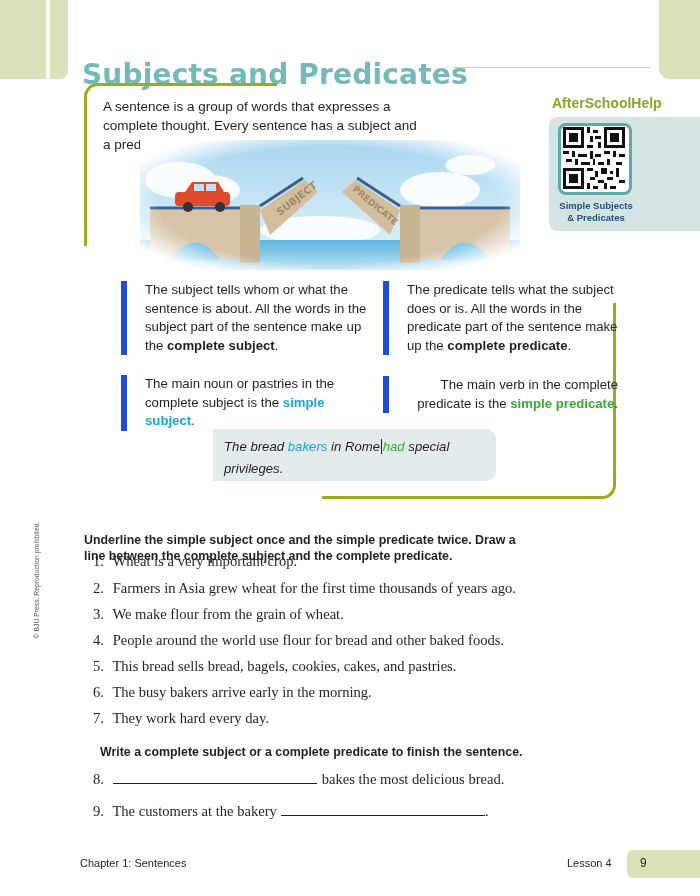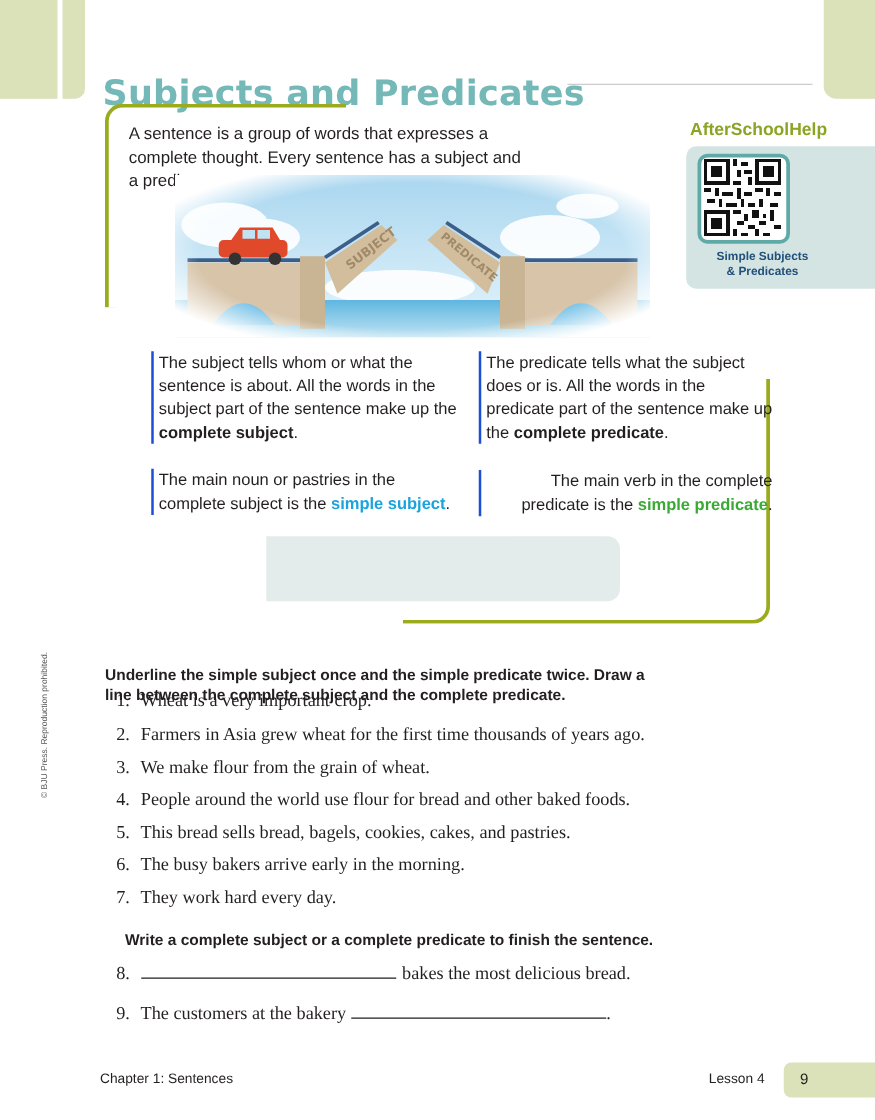--- a/index.html
+++ b/index.html
@@ -17,40 +17,40 @@
   
   .bracket-top { position: absolute; left: 84px; top: 83px; width: 193px; height: 163px; border-top: 3px solid #9aab1c; border-left: 3px solid #9aab1c; border-top-left-radius: 14px; }
   
   .bracket-bottom { position: absolute; left: 322px; top: 303px; width: 294px; height: 196px; border-right: 3px solid #9aab1c; border-bottom: 3px solid #9aab1c; border-bottom-right-radius: 14px; }
 
   .intro { position: absolute; left: 103px; top: 97px; width: 320px; font-size: 13.5px; line-height: 19px; }
 
   
   .illustration { position: absolute; left: 140px; top: 140px; width: 380px; height: 130px; }
 
-  .def { position: absolute; font-size: 13.2px; line-height: 18.5px; border-left: 2px solid #1d4ed8; padding-left: 4px; }
+  .def { position: absolute; font-size: 13.2px; line-height: 18.5px; border-left: 6px solid #1d4ed8; padding-left: 18px; }
   .def b { font-weight: bold; }
   .def .blue { color: #1ba3dd; font-weight: bold; }
   .def .green { color: #3aaa35; font-weight: bold; }
   .def-1 { left: 121px; top: 281px; width: 250px; }
   .def-2 { left: 383px; top: 281px; width: 235px; }
   .def-3 { left: 121px; top: 375px; width: 250px; }
   .def-4 { left: 383px; top: 376px; width: 235px; text-align: right; }
 
   .example { position: absolute; left: 213px; top: 429px; width: 283px; height: 52px; background: #e3eceb; border-radius: 0 10px 10px 0; padding: 7px 0 0 11px; font-style: italic; font-size: 13.2px; line-height: 22px; }
   .example .blue { color: #1ba3dd; }
   .example .green { color: #3aaa35; }
   .example .bar { display: inline-block; width: 1.5px; height: 15px; background: #231f20; vertical-align: -3px; margin: 0 0.5px; }
 
   
   .ash-title { position: absolute; left: 552px; top: 95px; font-weight: bold; font-size: 14px; color: #8aa523; }
   .ash-box { position: absolute; left: 549px; top: 117px; width: 151px; height: 114px; background: #d3e4e3; border-radius: 8px 0 0 8px; }
   .qr-frame { position: absolute; left: 558px; top: 123px; width: 74px; height: 72px; background: #ffffff; border: 3px solid #5faaa7; border-radius: 8px; }
   .qr { position: absolute; left: 563px; top: 127px; width: 62px; height: 62px; }
-  .ash-label { position: absolute; left: 552px; top: 200px; width: 88px; text-align: center; font-weight: bold; font-size: 9.5px; line-height: 12px; color: #22507a; margin-left: 14px; }
+  .ash-label { position: absolute; left: 552px; top: 200px; width: 88px; text-align: center; font-weight: bold; font-size: 9.5px; line-height: 12px; color: #22507a; }
 
   .copyright { position: absolute; left: 36px; top: 580px; transform: translate(-50%, -50%) rotate(-90deg); white-space: nowrap; font-size: 6.8px; color: #555555; }
 
   .instr { position: absolute; left: 84px; font-weight: bold; font-size: 12.4px; line-height: 16px; }
   .instr-1 { top: 532px; width: 440px; }
   .instr-2 { top: 744px; width: 460px; margin-left: 16px; }
 
   .item { position: absolute; left: 93px; font-family: "Liberation Serif", "DejaVu Serif", serif; font-size: 14.6px; white-space: nowrap; }
   .item .num { display: inline-block; width: 16px; }
   .blank { display: inline-block; border-bottom: 1px solid #231f20; height: 12px; vertical-align: baseline; }
@@ -140,20 +140,21 @@
   <span>The predicate tells what the subject does or is. All the words in the predicate part of the sentence make up the </span><b>complete predicate</b><span>.</span>
 </div>
 <div class="def def-3">
   <span>The main noun or pastries in the complete subject is the </span><span class="blue">simple subject</span><span>.</span>
 </div>
 <div class="def def-4">
   <span>The main verb in the complete predicate is the </span><span class="green">simple predicate</span><span>.</span>
 </div>
 
 <div class="example">
+  <div><span>The bread </span><span class="blue">bakers</span><span> in Rome</span><span class="bar"></span><span class="green">had</span><span> special privileges.</span></div>
 </div>
 
 <div class="ash-title">AfterSchoolHelp</div>
 <div class="ash-box"></div>
 <div class="qr-frame"></div>
 <svg class="qr" viewBox="0 0 21 21" shape-rendering="crispEdges">
   <g fill="#111">
     <path d="M0 0h7v7h-7z M1 1v5h5v-5z M2 2h3v3h-3z"></path>
     <path d="M14 0h7v7h-7z M15 1v5h5v-5z M16 2h3v3h-3z"></path>
     <path d="M0 14h7v7h-7z M0 15v0z M1 15v5h5v-5z M2 16h3v3h-3z"></path>

